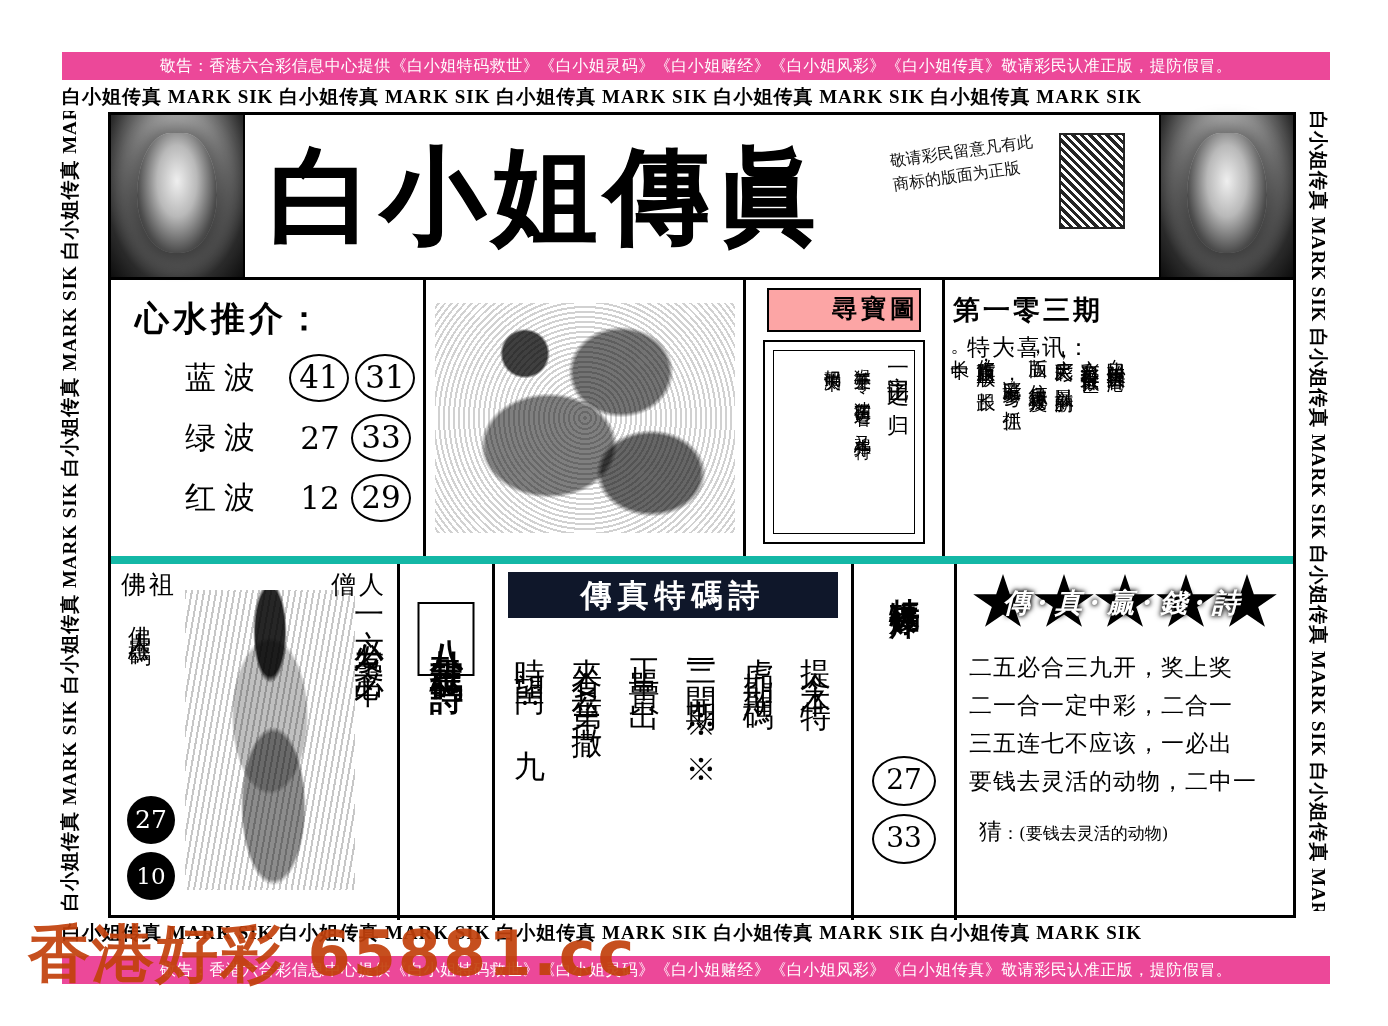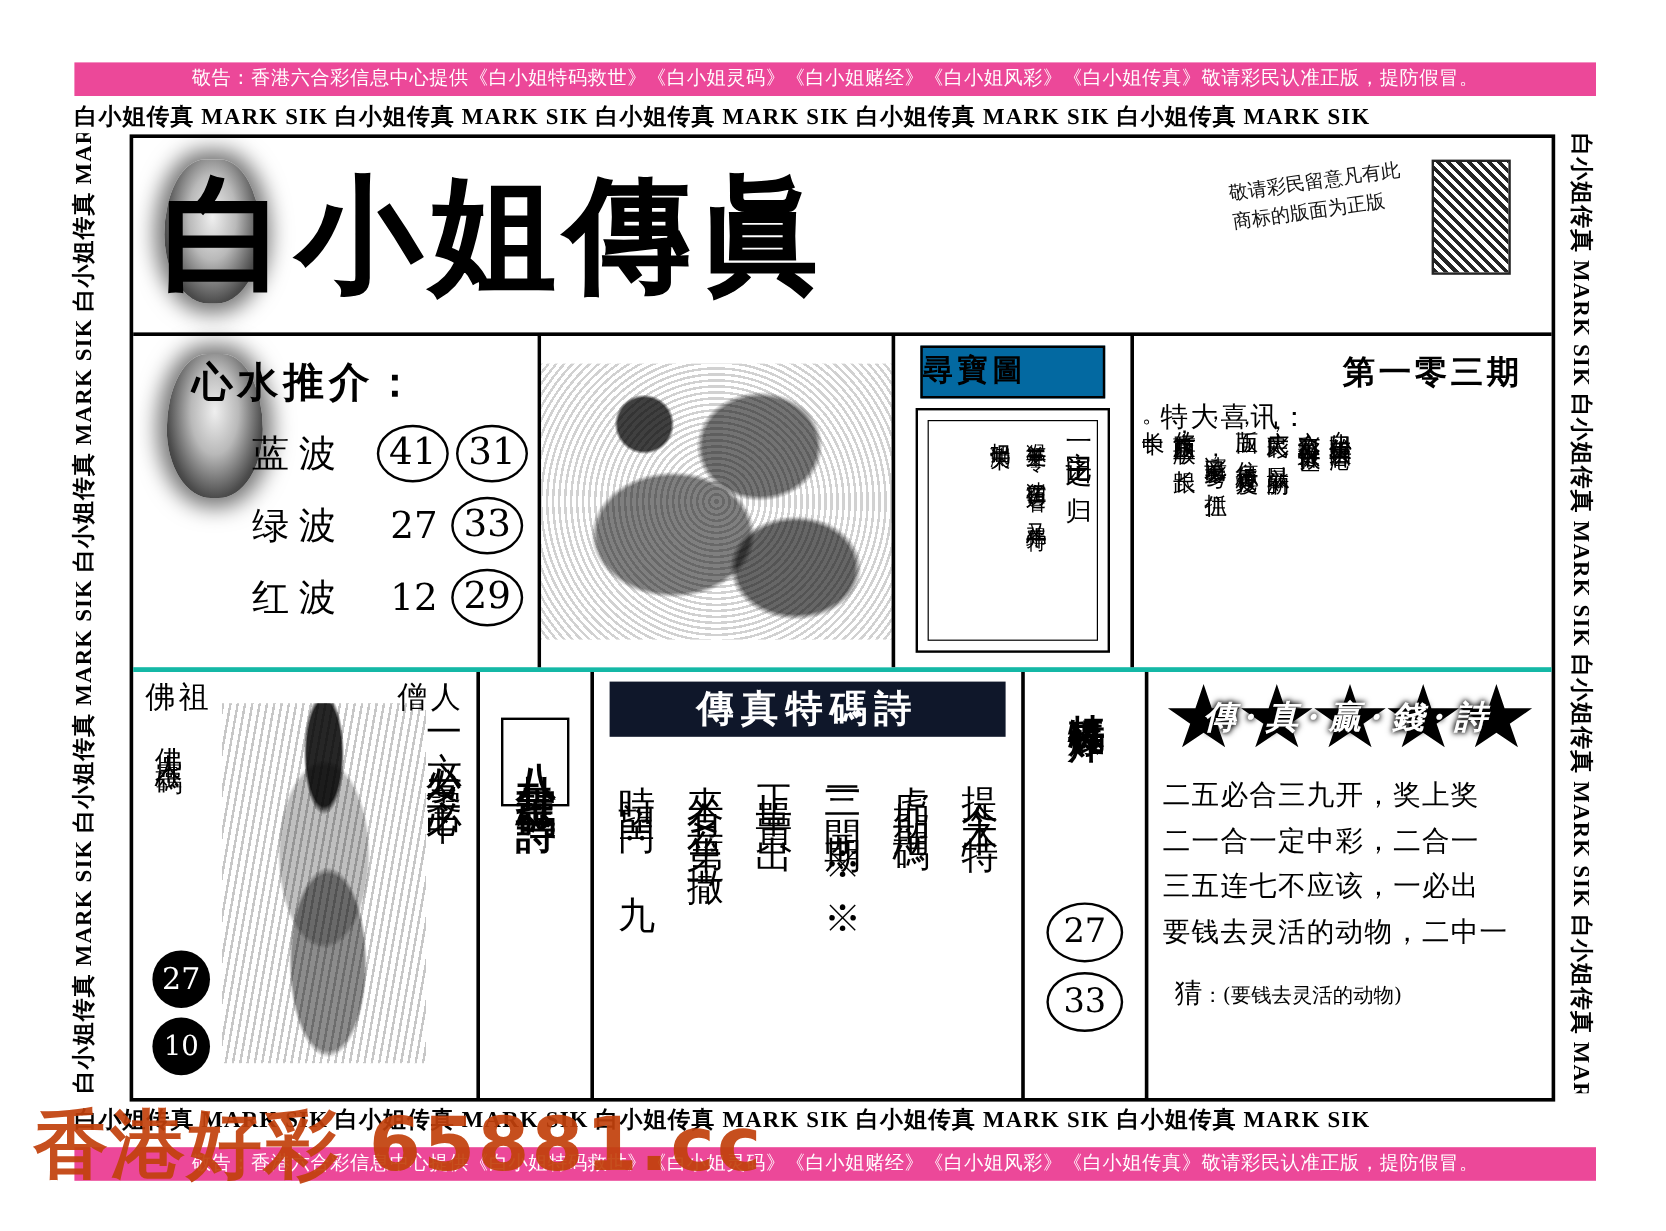--- a/index.html
+++ b/index.html
@@ -45,21 +45,21 @@
   .notice-top{top:52px;}
   .notice-bottom{top:956px;}
   
   .frame{
     position:absolute;left:108px;top:112px;width:1182px;height:800px;
     border:3px solid #000;background:#fff;
   }
   
   .masthead{
     position:relative;height:162px;border-bottom:3px solid #000;
-    display:flex;align-items:stretch;flex-direction:column;
+    display:flex;align-items:stretch;
   }
   .portrait{
     width:132px;border-right:2px solid #000;
     background:
       radial-gradient(ellipse at 50% 36%, #ffffff 0%, #d8d8d8 26%, #7a7a7a 52%, #2b2b2b 78%, #0d0d0d 100%),
       repeating-linear-gradient(0deg, rgba(0,0,0,.35) 0 1px, rgba(255,255,255,0) 1px 2px);
     position:relative;
   }
   .portrait.right{border-right:none;border-left:2px solid #000;}
   .portrait:after{
@@ -79,21 +79,21 @@
     position:absolute;right:118px;top:24px;width:150px;
     font-family:"DejaVu Serif",serif;font-size:16px;line-height:24px;
     transform:rotate(-8deg);color:#111;
   }
   .stamp{
     position:absolute;right:34px;top:18px;width:62px;height:92px;
     background:repeating-linear-gradient(45deg,#000 0 3px,#fff 3px 6px);
     border:2px solid #000;opacity:.85;
   }
   
-  .row-upper{display:flex;height:276px;border-bottom:4px solid #14b8a6;padding-left:25px;}
+  .row-upper{display:flex;height:276px;border-bottom:8px solid #14b8a6;}
   .box-xinshui{
     width:312px;border-right:3px solid #000;padding:10px 0 0 0;position:relative;
   }
   .xs-title{
     font-family:"DejaVu Serif","Liberation Serif",serif;
     font-size:34px;font-weight:bold;margin:6px 0 4px 24px;letter-spacing:4px;
   }
   .wave-row{display:flex;align-items:center;margin:12px 0 0 34px;font-size:31px;
     font-family:"DejaVu Serif","Liberation Serif",serif;}
   .wave-name{width:104px;letter-spacing:8px;margin-left:40px;}
@@ -115,40 +115,40 @@
       radial-gradient(ellipse at 38% 62%, rgba(0,0,0,.5) 0 24%, rgba(0,0,0,0) 26%),
       radial-gradient(ellipse at 72% 74%, rgba(0,0,0,.6) 0 16%, rgba(0,0,0,0) 18%),
       repeating-radial-gradient(circle at 50% 50%, rgba(0,0,0,.18) 0 2px, rgba(255,255,255,0) 2px 5px);
     filter:contrast(150%);
   }
   .box-scroll{
     width:196px;border-right:3px solid #000;position:relative;
   }
   .scroll-head{
     margin:8px auto 0;width:150px;height:40px;border:2px solid #000;
-    background:#0369a1;text-align:left;font-size:25px;line-height:38px;
+    background:#fca5a5;text-align:right;font-size:25px;line-height:38px;
     font-family:"DejaVu Serif",serif;font-weight:bold;letter-spacing:4px;
   }
   .scroll-body{
     margin:8px auto 0;width:158px;height:200px;border:2px solid #000;
     position:relative;background:#fff;
   }
   .scroll-inner{
     position:absolute;left:8px;top:8px;right:8px;bottom:8px;border:1px solid #000;
   }
   .vtext{
     writing-mode:vertical-rl;text-orientation:upright;
     font-family:"DejaVu Serif","Liberation Serif",serif;
   }
   .scroll-col-a{position:absolute;right:10px;top:14px;font-size:22px;letter-spacing:3px;}
   .scroll-col-b{position:absolute;right:48px;top:14px;font-size:17px;letter-spacing:2px;}
   .scroll-col-c{position:absolute;right:78px;top:14px;font-size:17px;letter-spacing:2px;}
   .box-intro{flex:0 0 330px;position:relative;padding:6px 10px 0 8px;}
   .issue{
-    text-align:right;font-size:27px;font-weight:bold;letter-spacing:3px;
+    text-align:left;font-size:27px;font-weight:bold;letter-spacing:3px;
     font-family:"DejaVu Serif",serif;margin:6px 14px 4px 0;
   }
   .intro-head{font-size:23px;font-family:"DejaVu Serif",serif;margin:4px 0 2px 14px;letter-spacing:2px;}
   .intro-vert{
     position:absolute;left:4px;top:64px;height:196px;
     display:flex;flex-direction:row-reverse;gap:2px;
   }
   .intro-vert span{
     writing-mode:vertical-rl;text-orientation:upright;
     font-size:19px;line-height:24px;letter-spacing:2px;

